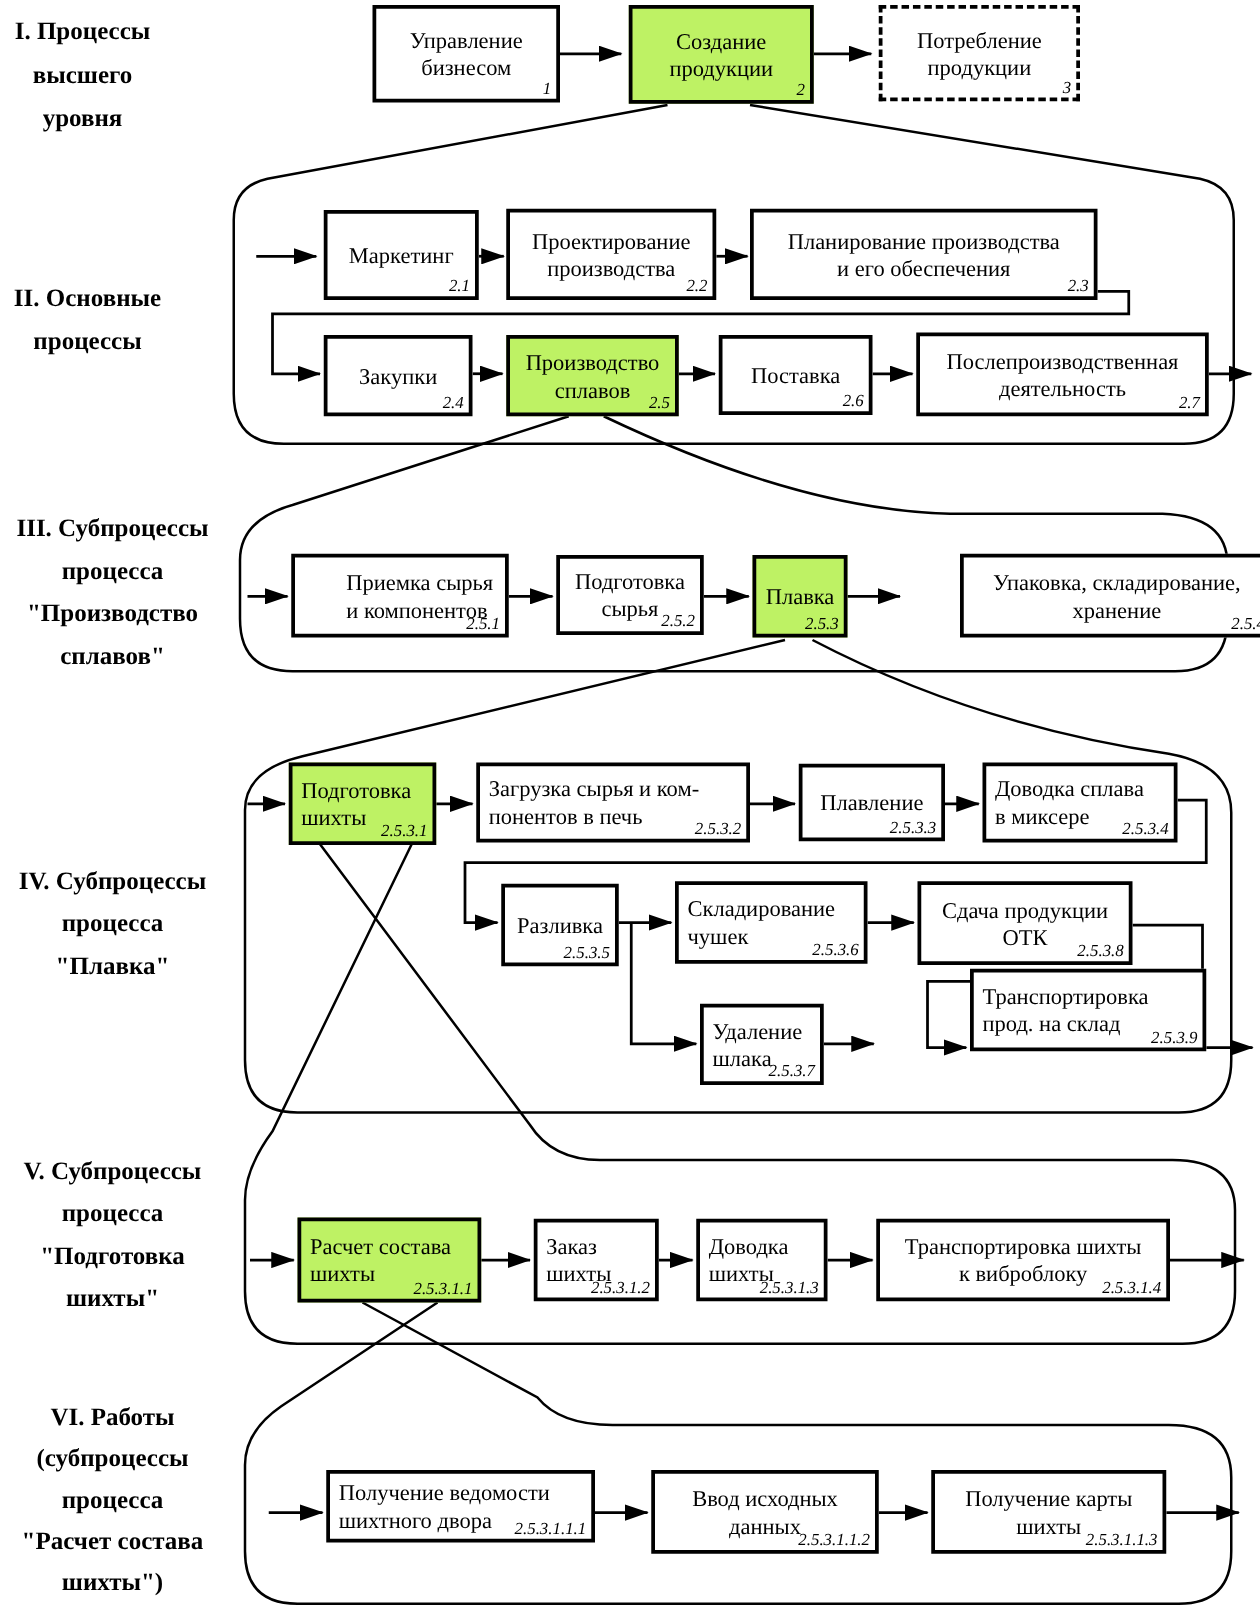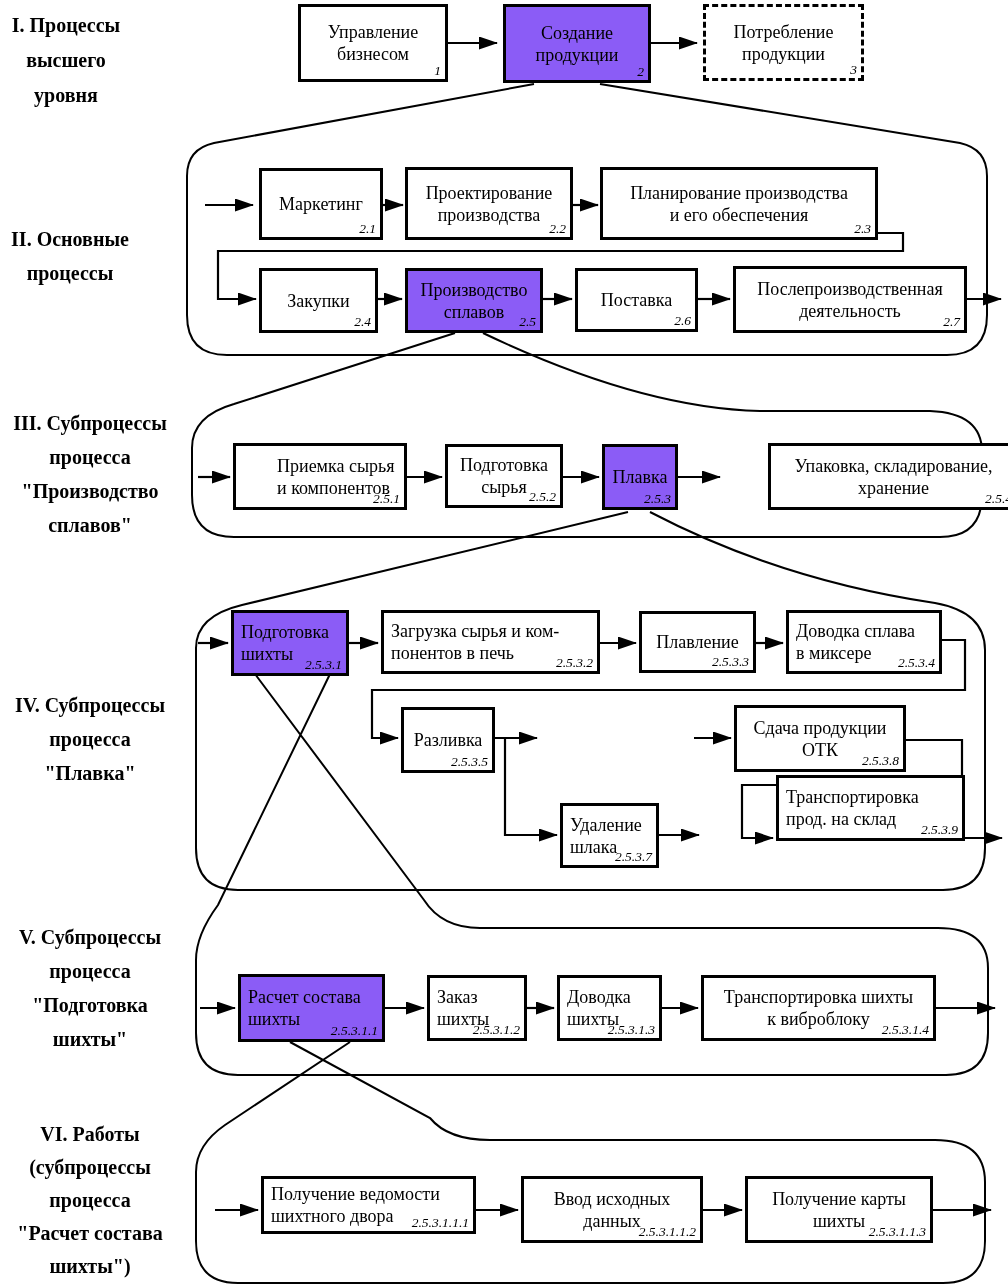--- a/index.html
+++ b/index.html
@@ -5,21 +5,21 @@
   html,body{margin:0;padding:0;background:#ffffff;}
   #stage{
     position:relative;width:1008px;height:1288px;overflow:hidden;
     font-family:Liberation Serif, serif;color:#000;background:#fff;
   }
   #connectors{position:absolute;left:0;top:0;}
   .pbox{
     position:absolute;box-sizing:border-box;border:3px solid #000;background:#fff;
     display:flex;align-items:center;justify-content:center;
   }
-  .pbox.shaded{background:#8b5cf6;}
+  .pbox.shaded{background:#bef264;}
   .pbox.dashedb{border-style:dashed;}
   .lbl{font-size:18px;line-height:22px;text-align:center;white-space:pre-line;}
   .pbox.al{justify-content:flex-start;}
   .pbox.al .lbl{text-align:left;padding-left:7px;}
   .num{position:absolute;right:4px;bottom:1px;font-style:italic;font-size:13.5px;line-height:15px;}
   .slabel{
     position:absolute;font-weight:bold;font-size:20px;line-height:34px;
     text-align:center;white-space:pre-line;
   }
 </style>
@@ -196,20 +196,25 @@
   </div>
   <div class="pbox al" style="left:786px;top:610px;width:156px;height:64px;">
     <div class="lbl">Доводка сплава
 в миксере</div>
     <div class="num">2.5.3.4</div>
   </div>
   <div class="pbox" style="left:401px;top:707px;width:94px;height:66px;">
     <div class="lbl">Разливка</div>
     <div class="num">2.5.3.5</div>
   </div>
+  <div class="pbox al" style="left:540px;top:705px;width:154px;height:66px;">
+    <div class="lbl">Складирование
+чушек</div>
+    <div class="num">2.5.3.6</div>
+  </div>
   <div class="pbox" style="left:734px;top:705px;width:172px;height:67px;">
     <div class="lbl">Сдача продукции
 ОТК</div>
     <div class="num">2.5.3.8</div>
   </div>
   <div class="pbox al" style="left:560px;top:803px;width:99px;height:65px;">
     <div class="lbl">Удаление
 шлака</div>
     <div class="num">2.5.3.7</div>
   </div>

